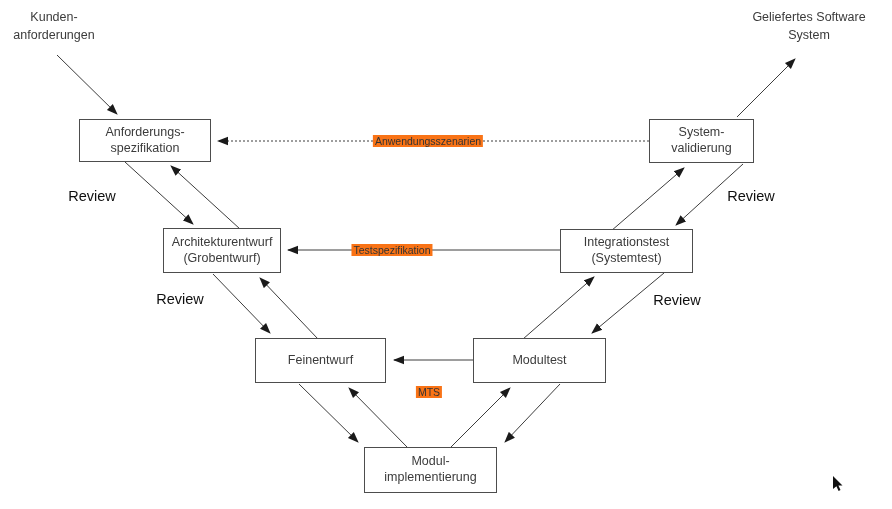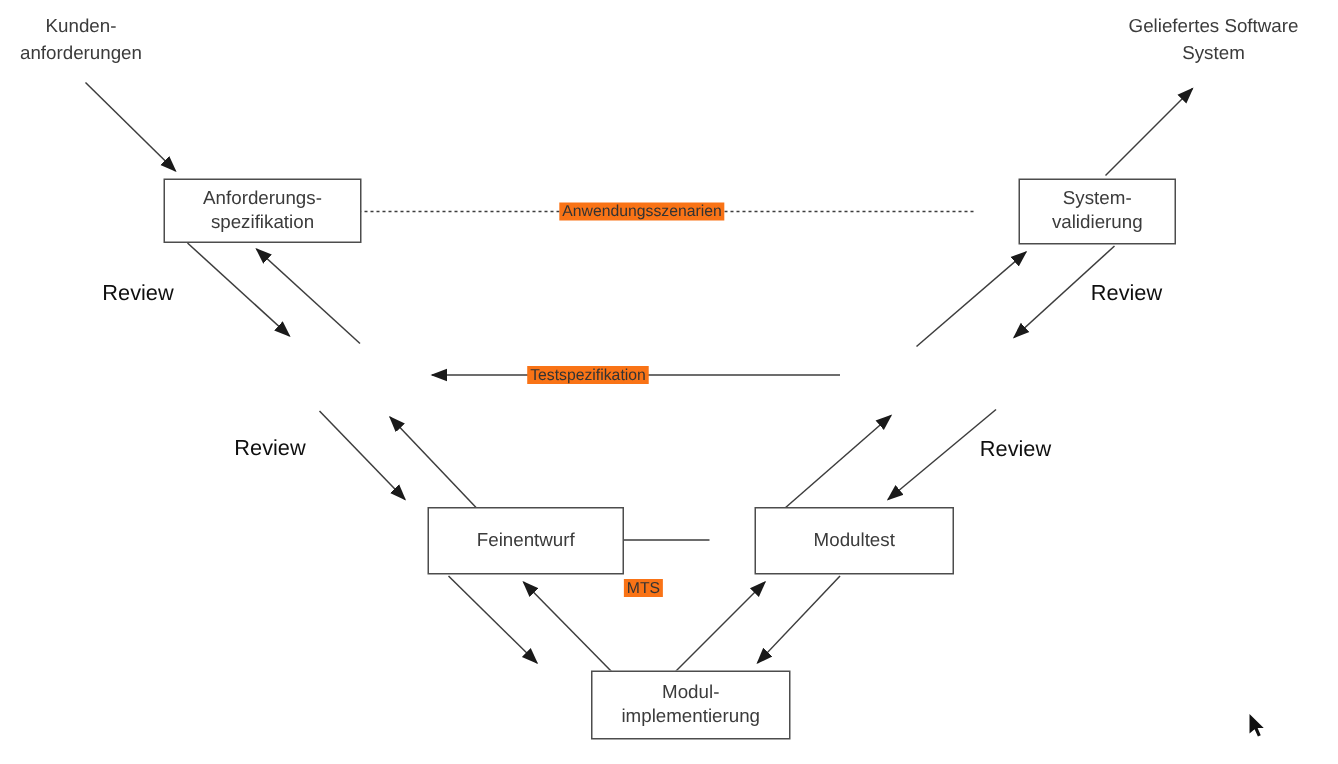--- a/index.html
+++ b/index.html
@@ -18,21 +18,20 @@
     align-items: center;
     justify-content: center;
     text-align: center;
     white-space: pre-line;
     border: 1px solid #4d4d4d;
     background: #ffffff;
     color: #3b3b3b;
     font-size: 12.5px;
     line-height: 1.25;
     box-sizing: border-box;
-    margin-left: 30px;
   }
   .ext-label {
     position: absolute;
     text-align: center;
     white-space: pre-line;
     color: #3b3b3b;
     font-size: 12.5px;
     line-height: 1.45;
   }
   .review {
@@ -89,20 +88,24 @@
 
   <div class="ext-label" style="left:2px; top:8px; width:104px;">Kunden-
 anforderungen</div>
   <div class="ext-label" style="left:745px; top:8px; width:128px;">Geliefertes Software
 System</div>
 
   <div class="node" style="left:79px; top:119px; width:132px; height:43px;">Anforderungs-
 spezifikation</div>
   <div class="node" style="left:649px; top:119px; width:105px; height:44px;">System-
 validierung</div>
+  <div class="node" style="left:163px; top:228px; width:118px; height:45px;">Architekturentwurf
+(Grobentwurf)</div>
+  <div class="node" style="left:560px; top:229px; width:133px; height:44px;">Integrationstest
+(Systemtest)</div>
   <div class="node" style="left:255px; top:338px; width:131px; height:45px;">Feinentwurf</div>
   <div class="node" style="left:473px; top:338px; width:133px; height:45px;">Modultest</div>
   <div class="node" style="left:364px; top:447px; width:133px; height:46px;">Modul-
 implementierung</div>
 
   <span class="review" style="left:92px; top:196px;">Review</span>
   <span class="review" style="left:180px; top:299px;">Review</span>
   <span class="review" style="left:751px; top:196px;">Review</span>
   <span class="review" style="left:677px; top:300px;">Review</span>
 

